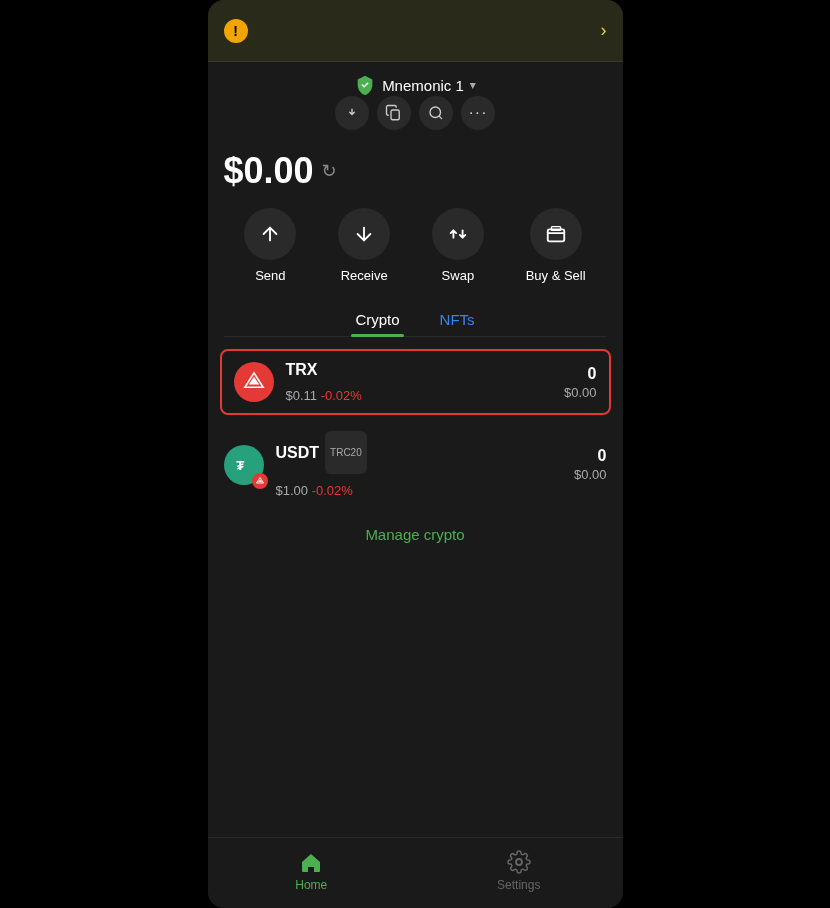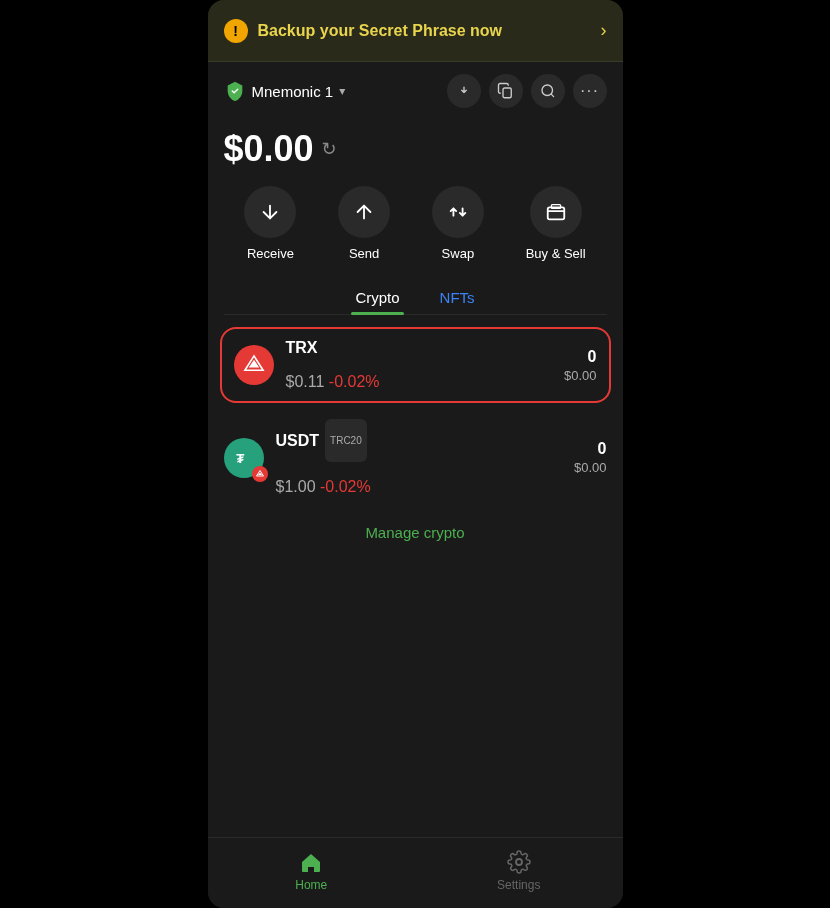--- a/index.html
+++ b/index.html
@@ -58,20 +58,21 @@
     .chevron-right {
       color: #e8d44d;
       font-size: 18px;
     }
     
     .header {
       padding: 12px 16px;
       display: flex;
       align-items: center;
       justify-content: space-between;
+      flex-direction: column;
     }
     .wallet-name {
       display: flex;
       align-items: center;
       gap: 6px;
       cursor: pointer;
     }
     .wallet-label {
       color: #fff;
       font-size: 15px;
@@ -181,21 +182,21 @@
     }
     .crypto-item {
       display: flex;
       align-items: center;
       padding: 12px 16px;
       cursor: pointer;
       position: relative;
     }
     .crypto-item.selected {
       border: 2px solid #e53935;
-      border-radius: 16px;
+      border-radius: 8px;
       margin: 4px 12px;
       padding: 10px 12px;
     }
     .crypto-logo {
       width: 40px;
       height: 40px;
       border-radius: 50%;
       display: flex;
       align-items: center;
       justify-content: center;
@@ -216,22 +217,22 @@
     .crypto-name {
       color: #fff;
       font-size: 16px;
       font-weight: 600;
       display: flex;
       align-items: center;
       gap: 6px;
     }
     .crypto-price {
       color: #aaa;
-      font-size: 16px;
-      margin-top: 16px;
+      font-size: 13px;
+      margin-top: 9px;
     }
     .price-change-negative {
       color: #e53935;
     }
     .crypto-balance {
       text-align: right;
     }
     .balance-token {
       color: #fff;
       font-size: 16px;
@@ -293,21 +294,20 @@
     }
   </style>
 </head>
 <body>
 
 <div class="phone-container">
 
   <div class="backup-banner">
     <div class="backup-banner-left">
       <div class="warning-icon">!</div>
-      <span class="backup-text">Backup your Secret Phrase now</span>
     </div>
     <span class="chevron-right">›</span>
   </div>
 
   <div class="header">
     <div class="wallet-name">
 
       <svg class="icon-svg" viewBox="0 0 24 24" fill="none">
         <path d="M12 2L4 6v6c0 5 3.6 9.7 8 11 4.4-1.3 8-6 8-11V6L12 2z" fill="#4caf50"></path>
         <path d="M9 12l2 2 4-4" stroke="#fff" stroke-width="1.5" fill="none" stroke-linecap="round"></path>
@@ -342,32 +342,32 @@
 
   <div class="balance-section">
     <span class="balance-amount">$0.00</span>
     <span class="refresh-icon">↻</span>
   </div>
 
   <div class="action-buttons">
     <button class="action-btn">
       <div class="action-circle">
         <svg width="22" height="22" viewBox="0 0 24 24" fill="none">
-          <path d="M12 5v14M5 12l7 7 7-7" stroke="#fff" stroke-width="2" stroke-linecap="round" stroke-linejoin="round"></path>
-        </svg>
-      </div>
-      <span class="action-label">Receive</span>
+          <path d="M12 19V5M5 12l7-7 7 7" stroke="#fff" stroke-width="2" stroke-linecap="round" stroke-linejoin="round"></path>
+        </svg>
+      </div>
+      <span class="action-label">Send</span>
     </button>
     <button class="action-btn">
       <div class="action-circle">
         <svg width="22" height="22" viewBox="0 0 24 24" fill="none">
-          <path d="M12 19V5M5 12l7-7 7 7" stroke="#fff" stroke-width="2" stroke-linecap="round" stroke-linejoin="round"></path>
-        </svg>
-      </div>
-      <span class="action-label">Send</span>
+          <path d="M12 5v14M5 12l7 7 7-7" stroke="#fff" stroke-width="2" stroke-linecap="round" stroke-linejoin="round"></path>
+        </svg>
+      </div>
+      <span class="action-label">Receive</span>
     </button>
     <button class="action-btn">
       <div class="action-circle">
         <svg width="22" height="22" viewBox="0 0 24 24" fill="none">
           <path d="M7 16V8M7 8L4 11M7 8l3 3M17 8v8M17 16l-3-3M17 16l3-3" stroke="#fff" stroke-width="2" stroke-linecap="round" stroke-linejoin="round"></path>
         </svg>
       </div>
       <span class="action-label">Swap</span>
     </button>
     <button class="action-btn">

